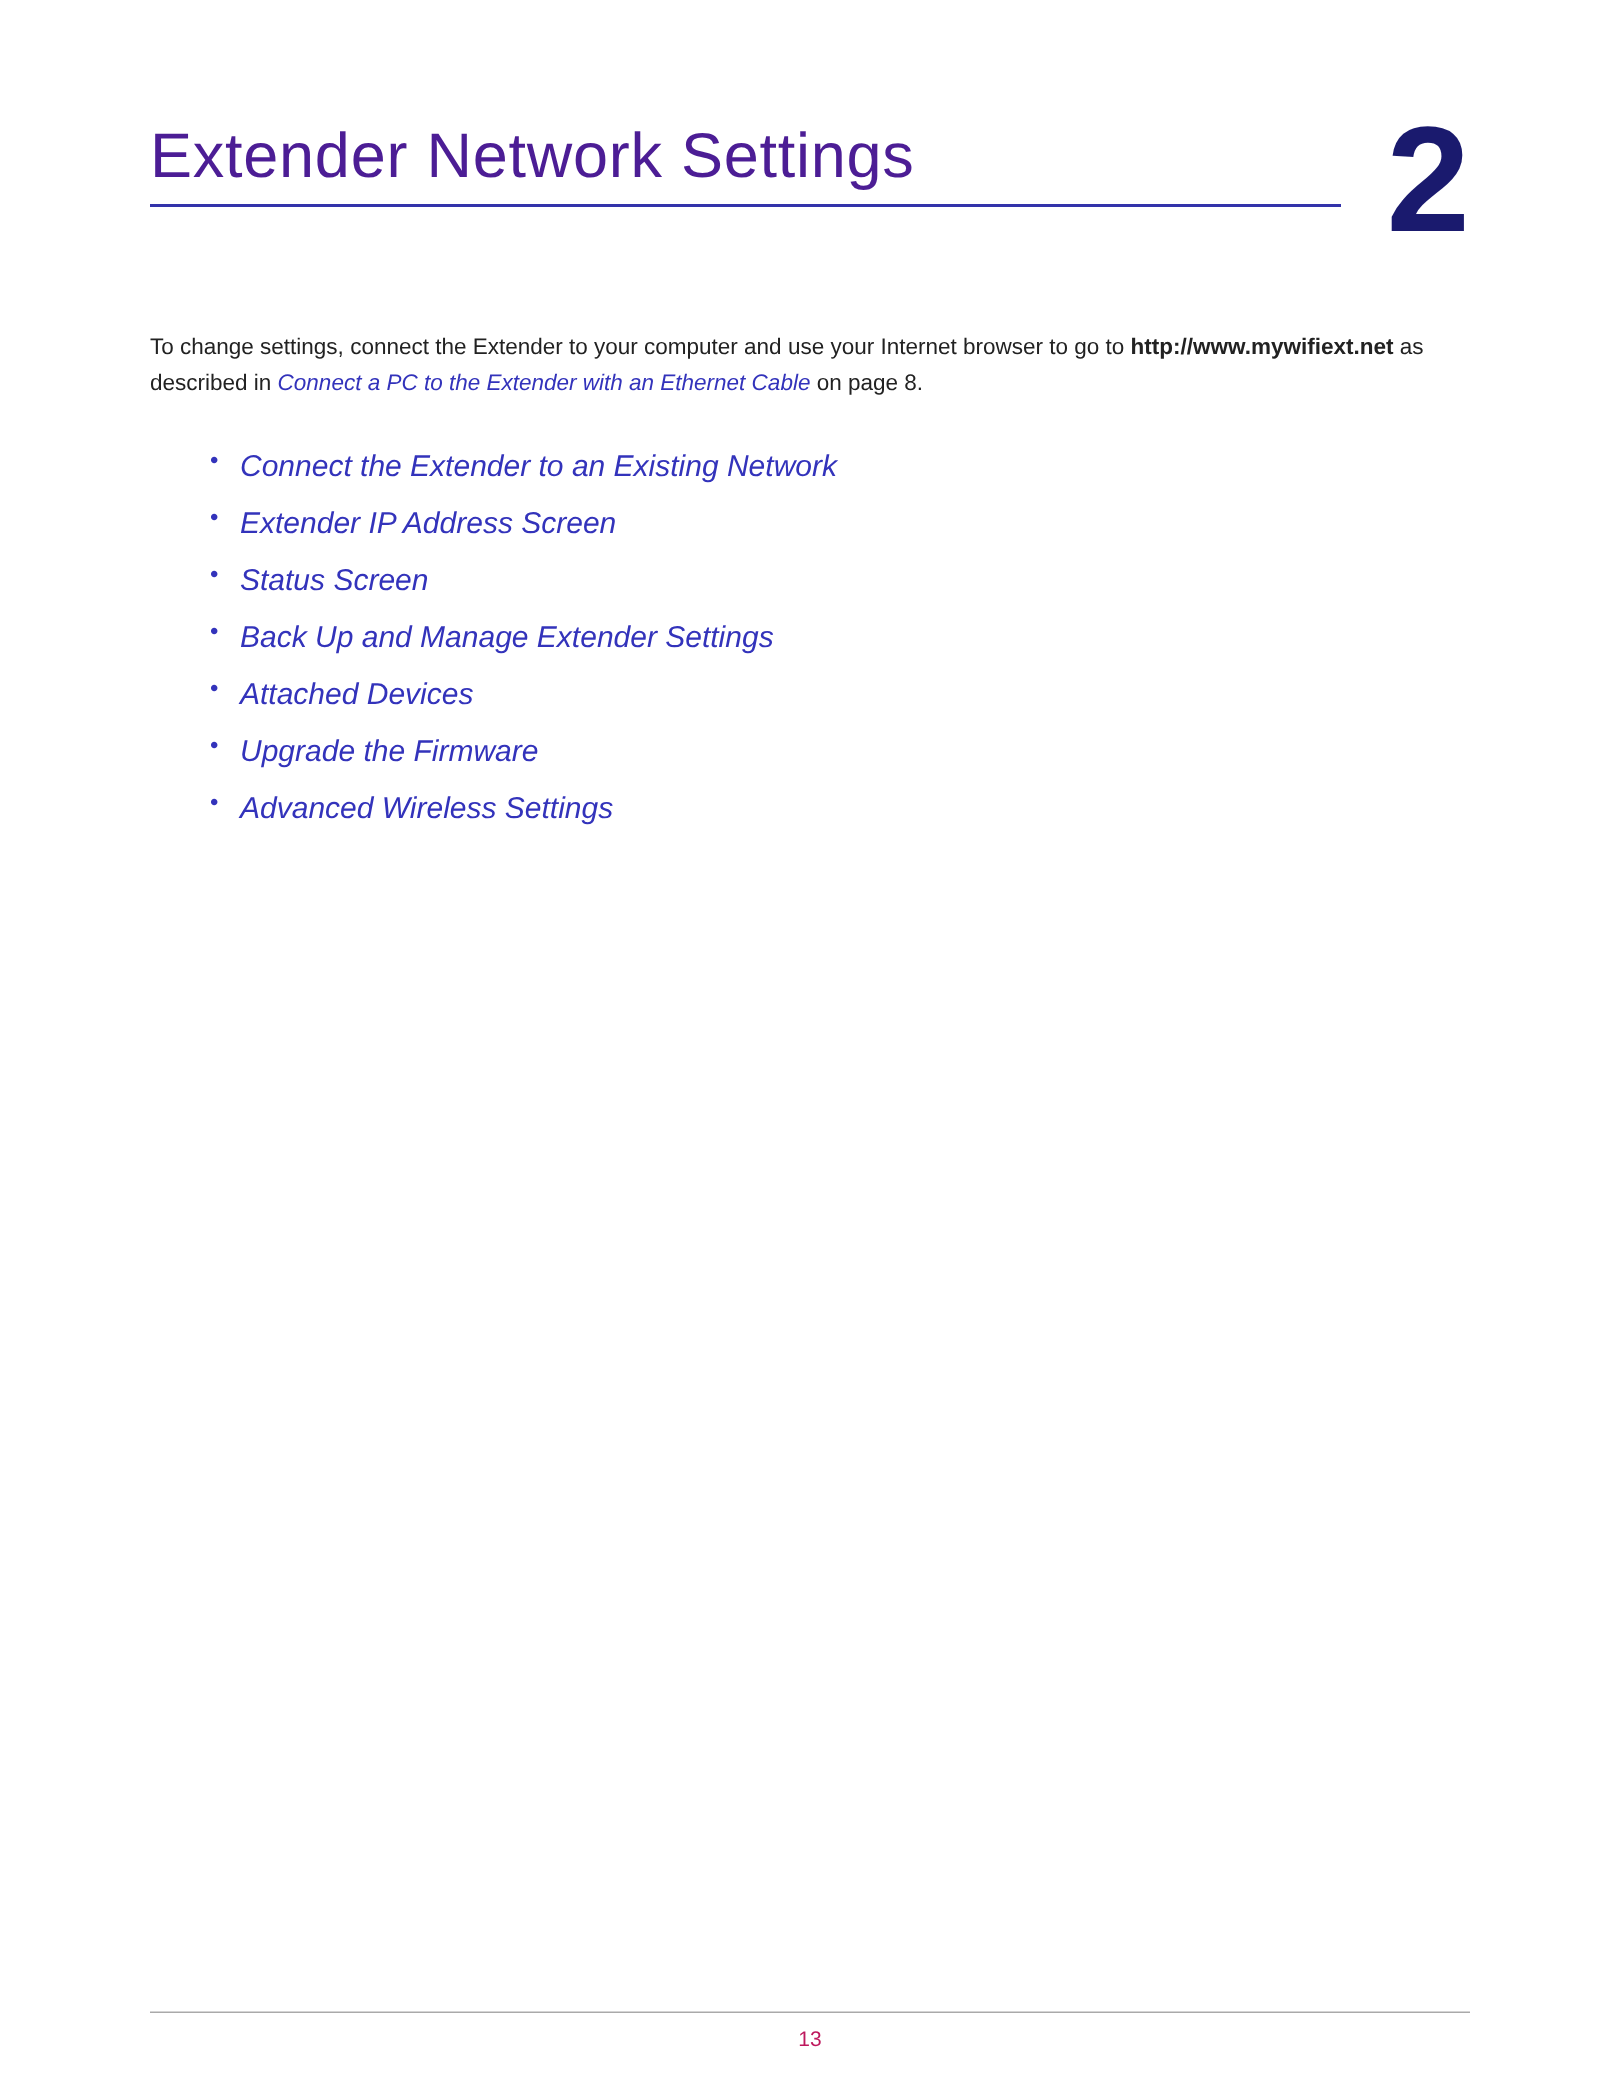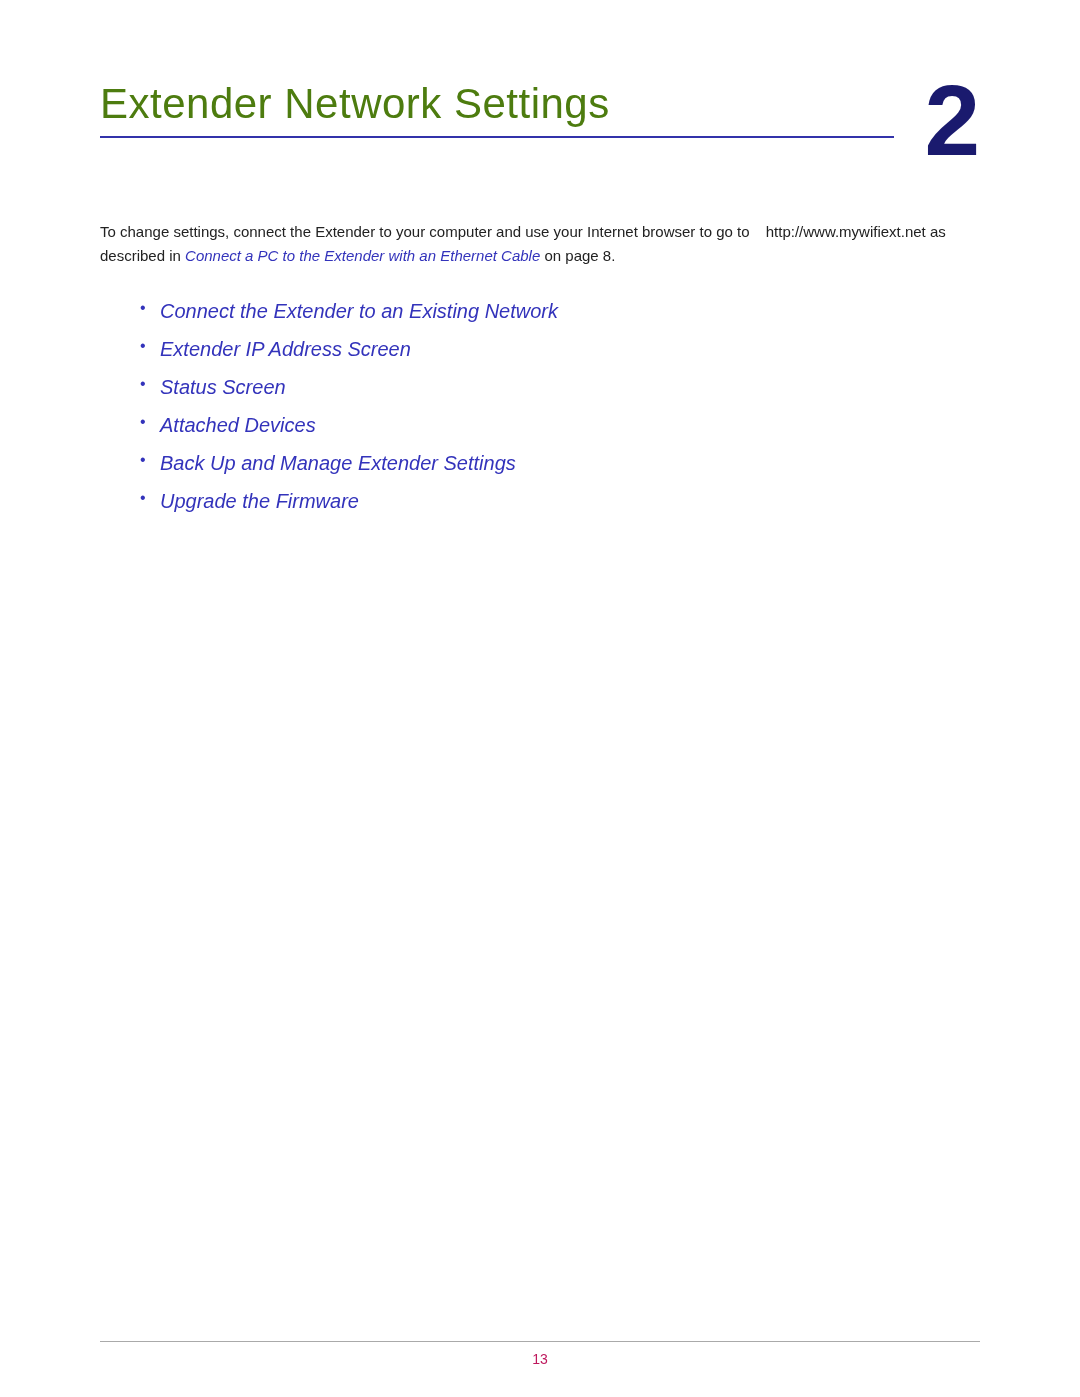--- a/index.html
+++ b/index.html
@@ -32,21 +32,21 @@
       margin-bottom: 0;
     }
 
     .chapter-title-block {
       flex: 1;
     }
 
     .chapter-title {
       font-size: 42px;
       font-weight: 300;
-      color: #4d7c0f;
+      color: #4c1d95;
       letter-spacing: 0.5px;
       margin-bottom: 8px;
       font-family: Arial, Helvetica, sans-serif;
     }
 
     .title-underline {
       height: 2px;
       background: #3333aa;
       width: 100%;
       margin-top: 6px;
@@ -71,23 +71,22 @@
     }
 
     .intro-paragraph a,
     .intro-link {
       color: #3333bb;
       font-style: italic;
       text-decoration: none;
     }
 
     .intro-paragraph strong {
-      font-weight: normal;
+      font-weight: bold;
       color: #222222;
-      margin-left: 12px;
     }
 
     .bullet-list {
       list-style: none;
       margin-left: 40px;
       margin-top: 10px;
     }
 
     .bullet-list li {
       position: relative;
@@ -145,22 +144,23 @@
   </div>
 
   <p class="intro-paragraph">
     <span>To change settings, connect the Extender to your computer and use your Internet browser to go to </span><strong>http://www.mywifiext.net</strong><span> as described in </span><a class="intro-link" href="#">Connect a PC to the Extender with an Ethernet Cable</a><span> on page 8.</span>
   </p>
 
   <ul class="bullet-list">
     <li><a class="bullet-link" href="#">Connect the Extender to an Existing Network</a></li>
     <li><a class="bullet-link" href="#">Extender IP Address Screen</a></li>
     <li><a class="bullet-link" href="#">Status Screen</a></li>
+    <li><a class="bullet-link" href="#">Back Up and Manage Extender Settings</a></li>
     <li><a class="bullet-link" href="#">Attached Devices</a></li>
-    <li><a class="bullet-link" href="#">Back Up and Manage Extender Settings</a></li>
     <li><a class="bullet-link" href="#">Upgrade the Firmware</a></li>
+    <li><a class="bullet-link" href="#">Advanced Wireless Settings</a></li>
   </ul>
 
   <div class="footer-line"></div>
 
   <div class="footer-page-number">13</div>
 
 </div>
 
 </body></html>

